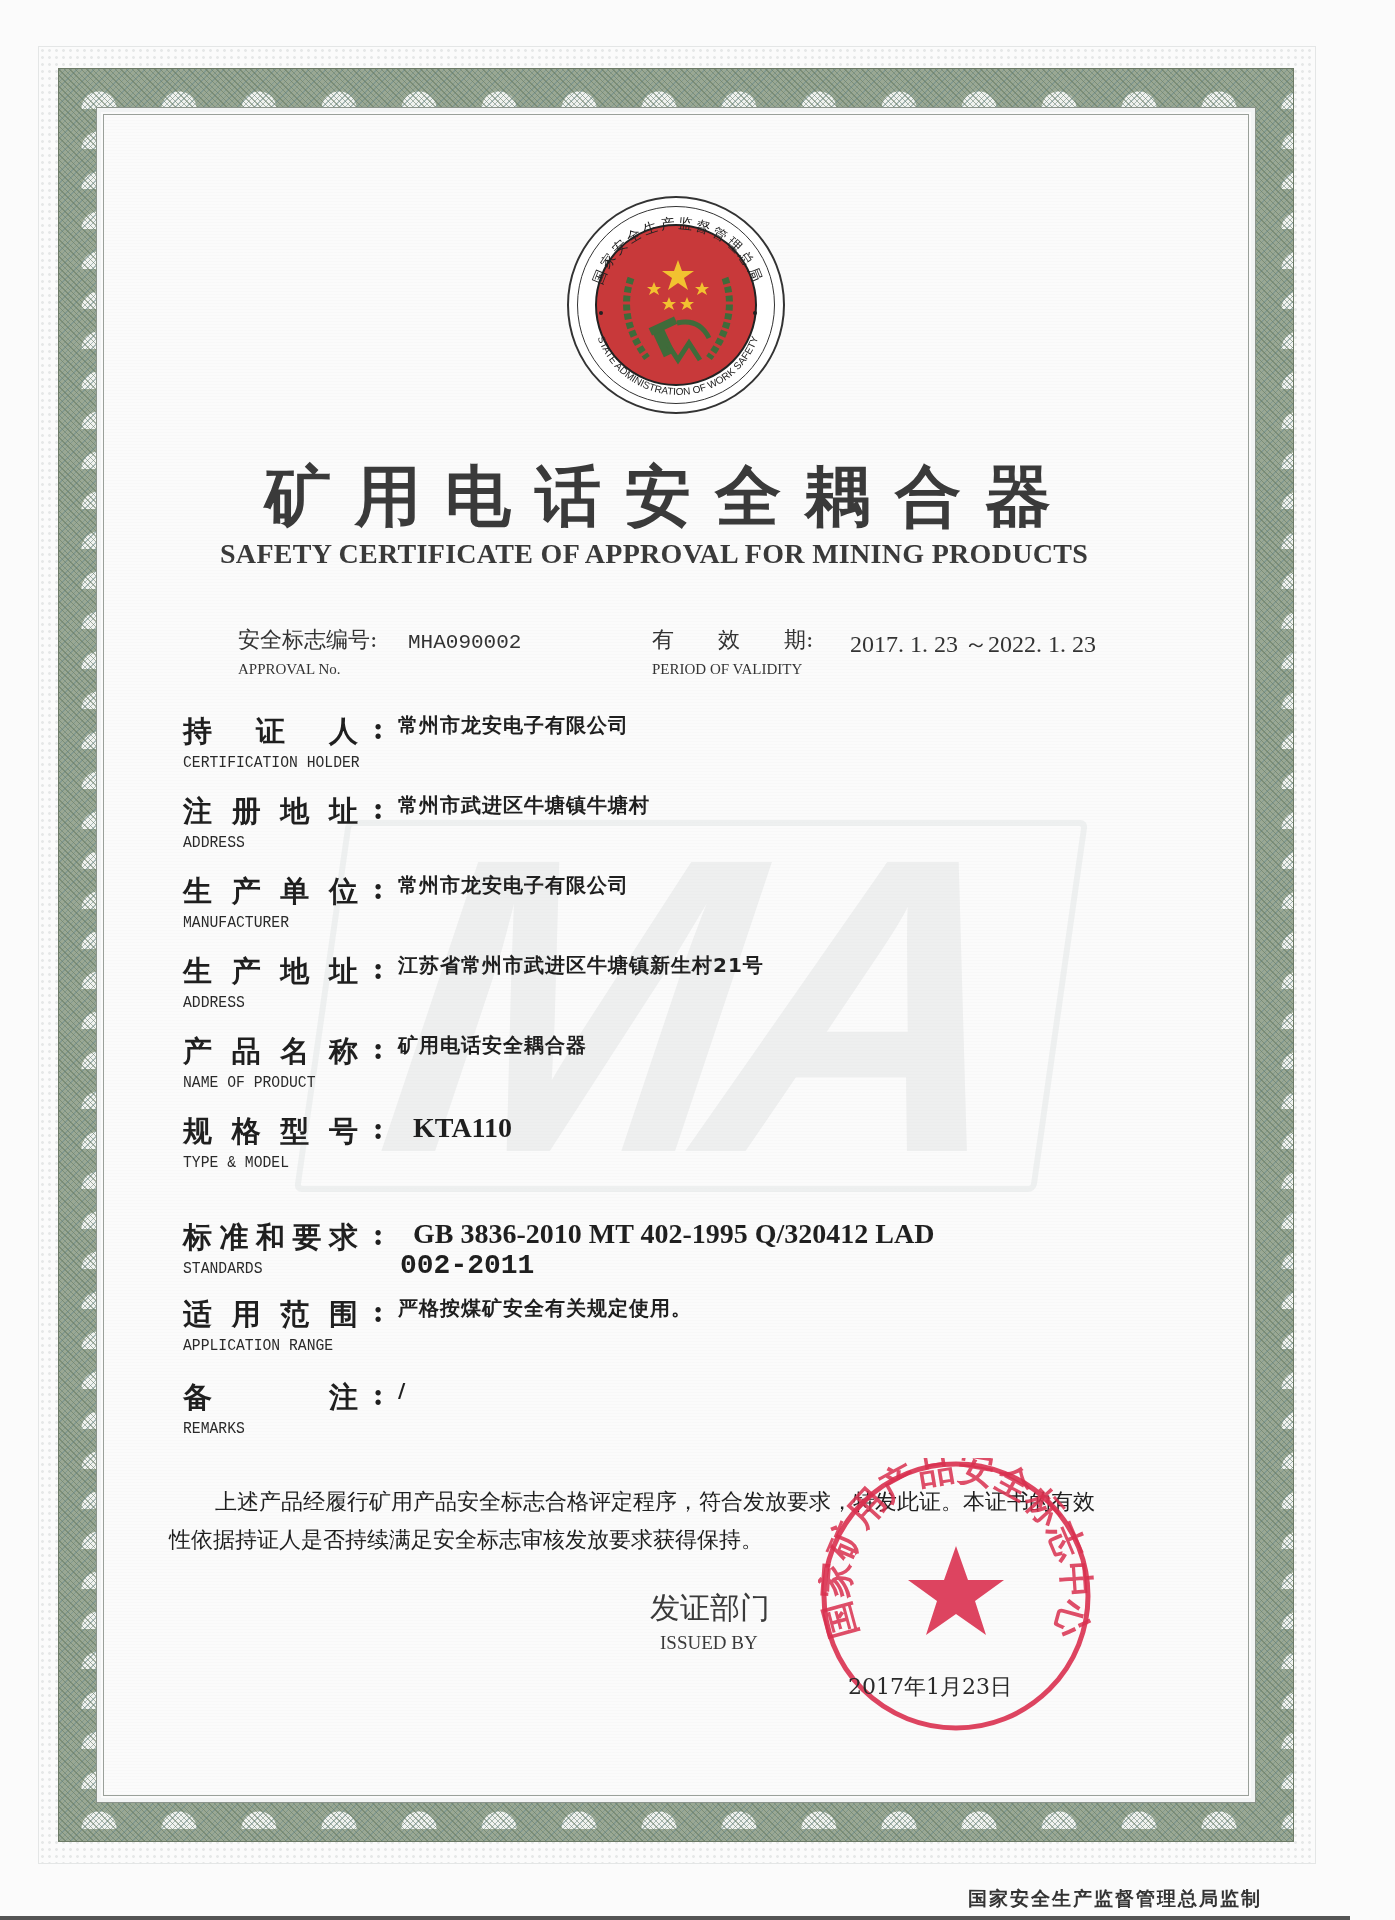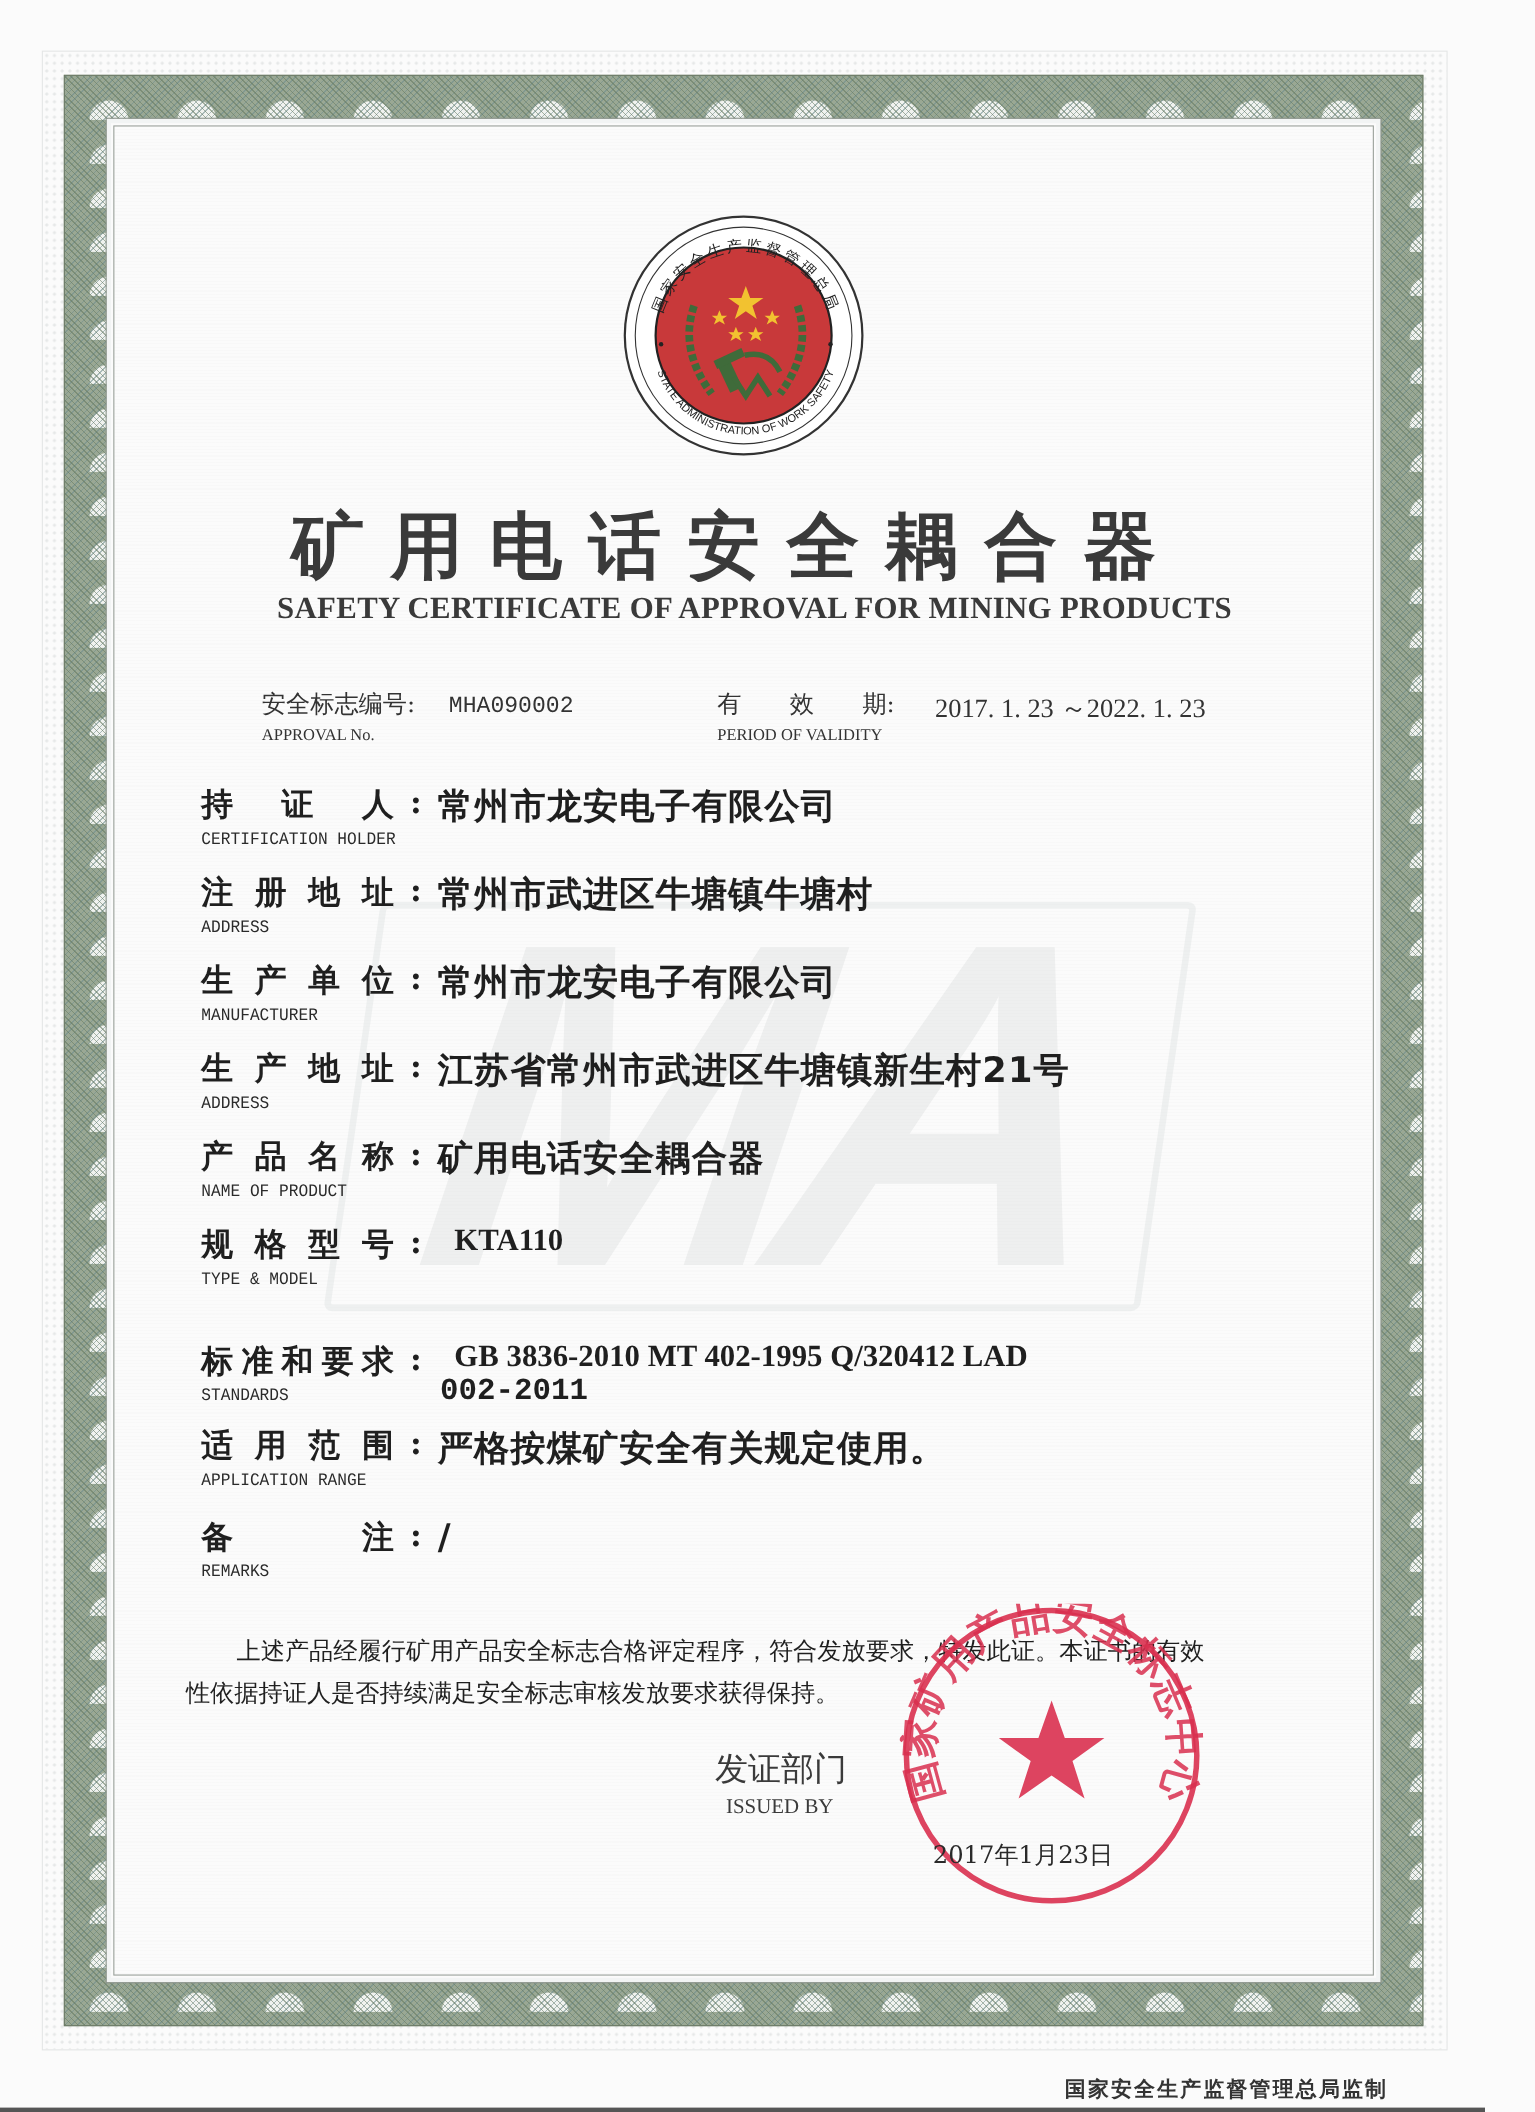--- a/index.html
+++ b/index.html
@@ -62,37 +62,37 @@
     border-radius: 50%; background: #c8393a; border: 2px solid #222;
   }
   .emblem svg { position: absolute; left: 0; top: 0; }
   
   .title-cn {
     position: absolute; left: 220px; top: 452px; width: 900px; text-align: center;
     font-size: 66px; letter-spacing: 24px; font-weight: bold; color: #3a3a3a;
     font-family: "DejaVu Serif", serif;
   }
   .title-en {
-    position: absolute; left: 220px; top: 538px; width: 900px; text-align: right;
+    position: absolute; left: 220px; top: 538px; width: 900px; text-align: left;
     font-size: 28px; font-weight: bold; color: #3a3a3a;
     font-family: "Liberation Serif", serif; letter-spacing: 0.3px;
   }
   .meta-label-cn { position: absolute; font-size: 22px; color: #333; font-family: "DejaVu Serif", serif; }
   .meta-label-en { position: absolute; font-size: 15px; color: #333; font-family: "Liberation Serif", serif; }
   .meta-value { position: absolute; font-size: 22px; color: #333; font-family: Liberation Serif, serif; }
   .meta-mono { font-family: "Liberation Mono", monospace; font-size: 21px; }
   
   .field { position: absolute; left: 183px; }
   .field-label {
     display: inline-block; width: 175px; font-size: 29px; font-weight: bold;
     color: #1f1f1f; text-align: justify; text-align-last: justify; vertical-align: top;
     font-family: "DejaVu Sans", sans-serif;
   }
   .field-colon { display: inline-block; width: 40px; text-align: center; font-size: 29px; font-weight: bold; color: #1f1f1f; vertical-align: top; }
-  .field-value { display: inline-block; font-size: 32px; font-weight: bold; color: #1f1f1f; vertical-align: top; font-family: "DejaVu Sans", sans-serif; letter-spacing: 1px; }
+  .field-value { display: inline-block; font-size: 20px; font-weight: bold; color: #1f1f1f; vertical-align: top; font-family: "DejaVu Sans", sans-serif; letter-spacing: 1px; }
   .field-value.mono { font-family: Liberation Serif, serif; font-size: 28px; letter-spacing: 0; margin-left: 15px; }
   .field-en {
     position: absolute; left: 0; top: 42px; white-space: nowrap;
     font-family: "Liberation Mono", monospace; font-size: 16px; color: #2a2a2a;
     transform: scaleX(0.92); transform-origin: left;
   }
   .std-line2 { position: absolute; left: 400px; top: 1250px; font-family: "Liberation Mono", monospace; font-size: 28px; font-weight: bold; color: #1f1f1f; }
   .statement {
     position: absolute; left: 169px; top: 1483px; width: 940px;
     font-size: 22px; line-height: 38px; color: #1f1f1f; text-indent: 46px;

